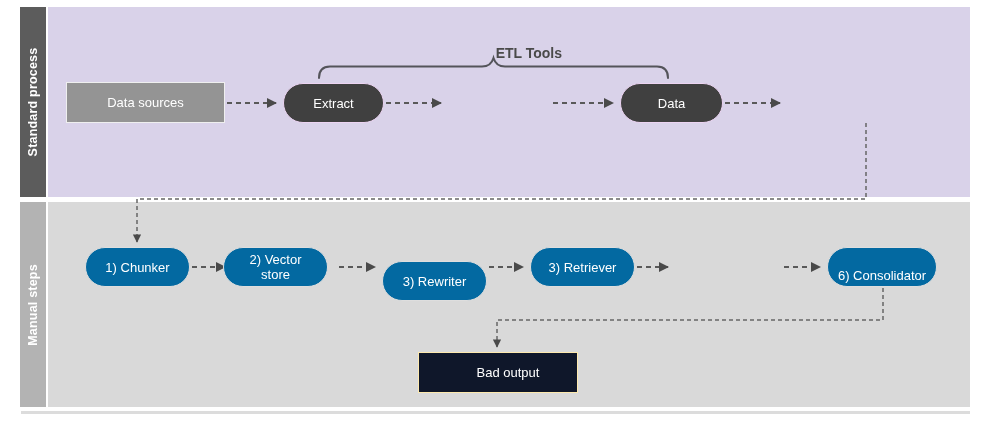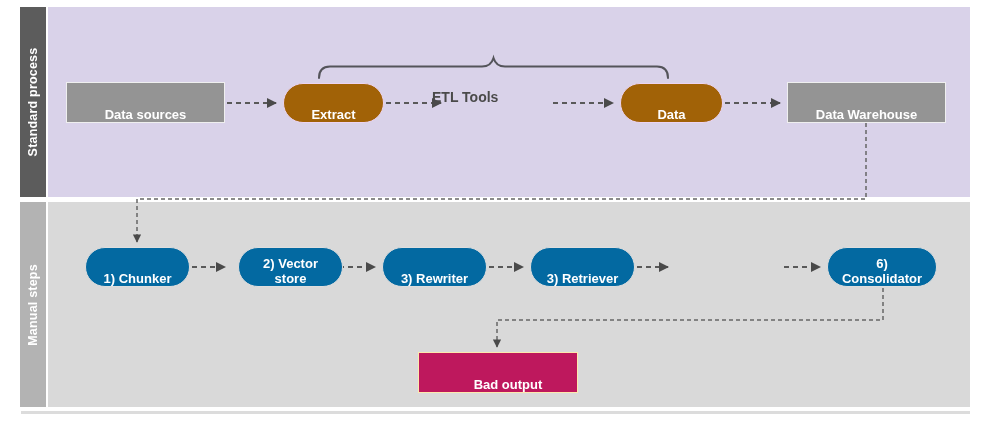--- a/index.html
+++ b/index.html
@@ -14,33 +14,33 @@
     color:#ffffff;font-size:12.5px;font-weight:bold;letter-spacing:.2px;}
   .lane-bg{position:absolute;}
   .bg-standard{left:48px;top:7px;width:922px;height:190px;background:#d9d2e9;}
   .bg-manual{left:48px;top:202px;width:922px;height:205px;background:#d9d9d9;}
   .separator{position:absolute;left:21px;top:411px;width:949px;height:3px;background:#dcdcdc;}
 
   
   .overlay{position:absolute;left:0;top:0;width:1003px;height:430px;pointer-events:none;}
 
   
-  .node{position:absolute;display:flex;align-items:flex-end;justify-content:center;
-    color:#ffffff;font-size:13px;font-weight:bold;text-align:center;line-height:15px;
+  .node{position:absolute;display:flex;align-items:center;justify-content:center;
+    color:#ffffff;font-size:13px;font-weight:normal;text-align:center;line-height:15px;
     box-sizing:border-box;}
   .box{background:#949494;border:1.5px solid #efefef;}
-  .pill-purple{background:#a16207;border:1.5px solid #ecd4f2;border-radius:21px;}
+  .pill-purple{background:#404040;border:1.5px solid #ecd4f2;border-radius:21px;}
   .pill-gray{background:#0369a1;border:1.5px solid #dedede;border-radius:21px;}
-  .box-yellow{background:#be185d;border:1.5px solid #fde9ae;padding-left:20px;}
+  .box-yellow{background:#0f172a;border:1.5px solid #fde9ae;padding-left:20px;}
   .narrow{max-width:68px;}
   .narrow2{max-width:92px;margin-top:16px;}
 
   
-  .etl-label{position:absolute;left:432px;top:45px;width:130px;text-align:left;
-    color:#4a4a4a;font-size:14px;font-weight:bold;margin-top:44px;}
+  .etl-label{position:absolute;left:432px;top:45px;width:130px;text-align:right;
+    color:#4a4a4a;font-size:14px;font-weight:bold;}
 </style>
 </head>
 <body>
 
 <div class="stage">
 
   <div class="lane-bg bg-standard"></div>
   <div class="lane-bg bg-manual"></div>
 
   <div class="lane-bar bar-standard">
@@ -81,31 +81,28 @@
 
   <div class="node box" style="left:66px;top:82px;width:159px;height:41px">
     <span>Data sources</span>
   </div>
   <div class="node pill-purple" style="left:283px;top:83px;width:101px;height:40px">
     <span>Extract</span>
   </div>
   <div class="node pill-purple" style="left:620px;top:83px;width:103px;height:40px">
     <span>Data</span>
   </div>
-  <div class="node box" style="left:787px;top:82px;width:159px;height:41px">
-    <span>Data Warehouse</span>
-  </div>
 
   <div class="node pill-gray" style="left:85px;top:247px;width:105px;height:40px">
     <span>1) Chunker</span>
   </div>
-  <div class="node pill-gray" style="left:238px;top:247px;width:105px;height:40px">
+  <div class="node pill-gray" style="left:223px;top:247px;width:105px;height:40px">
     <span class="narrow">2) Vector store</span>
   </div>
-  <div class="node pill-gray" style="left:382px;top:247px;width:105px;height:40px">
+  <div class="node pill-gray" style="left:382px;top:261px;width:105px;height:40px">
     <span>3) Rewriter</span>
   </div>
   <div class="node pill-gray" style="left:530px;top:247px;width:105px;height:40px">
     <span>3) Retriever</span>
   </div>
   <div class="node pill-gray" style="left:827px;top:247px;width:110px;height:40px">
     <span class="narrow2">6) Consolidator</span>
   </div>
   <div class="node box-yellow" style="left:418px;top:352px;width:160px;height:41px">
     <span>Bad output</span>

